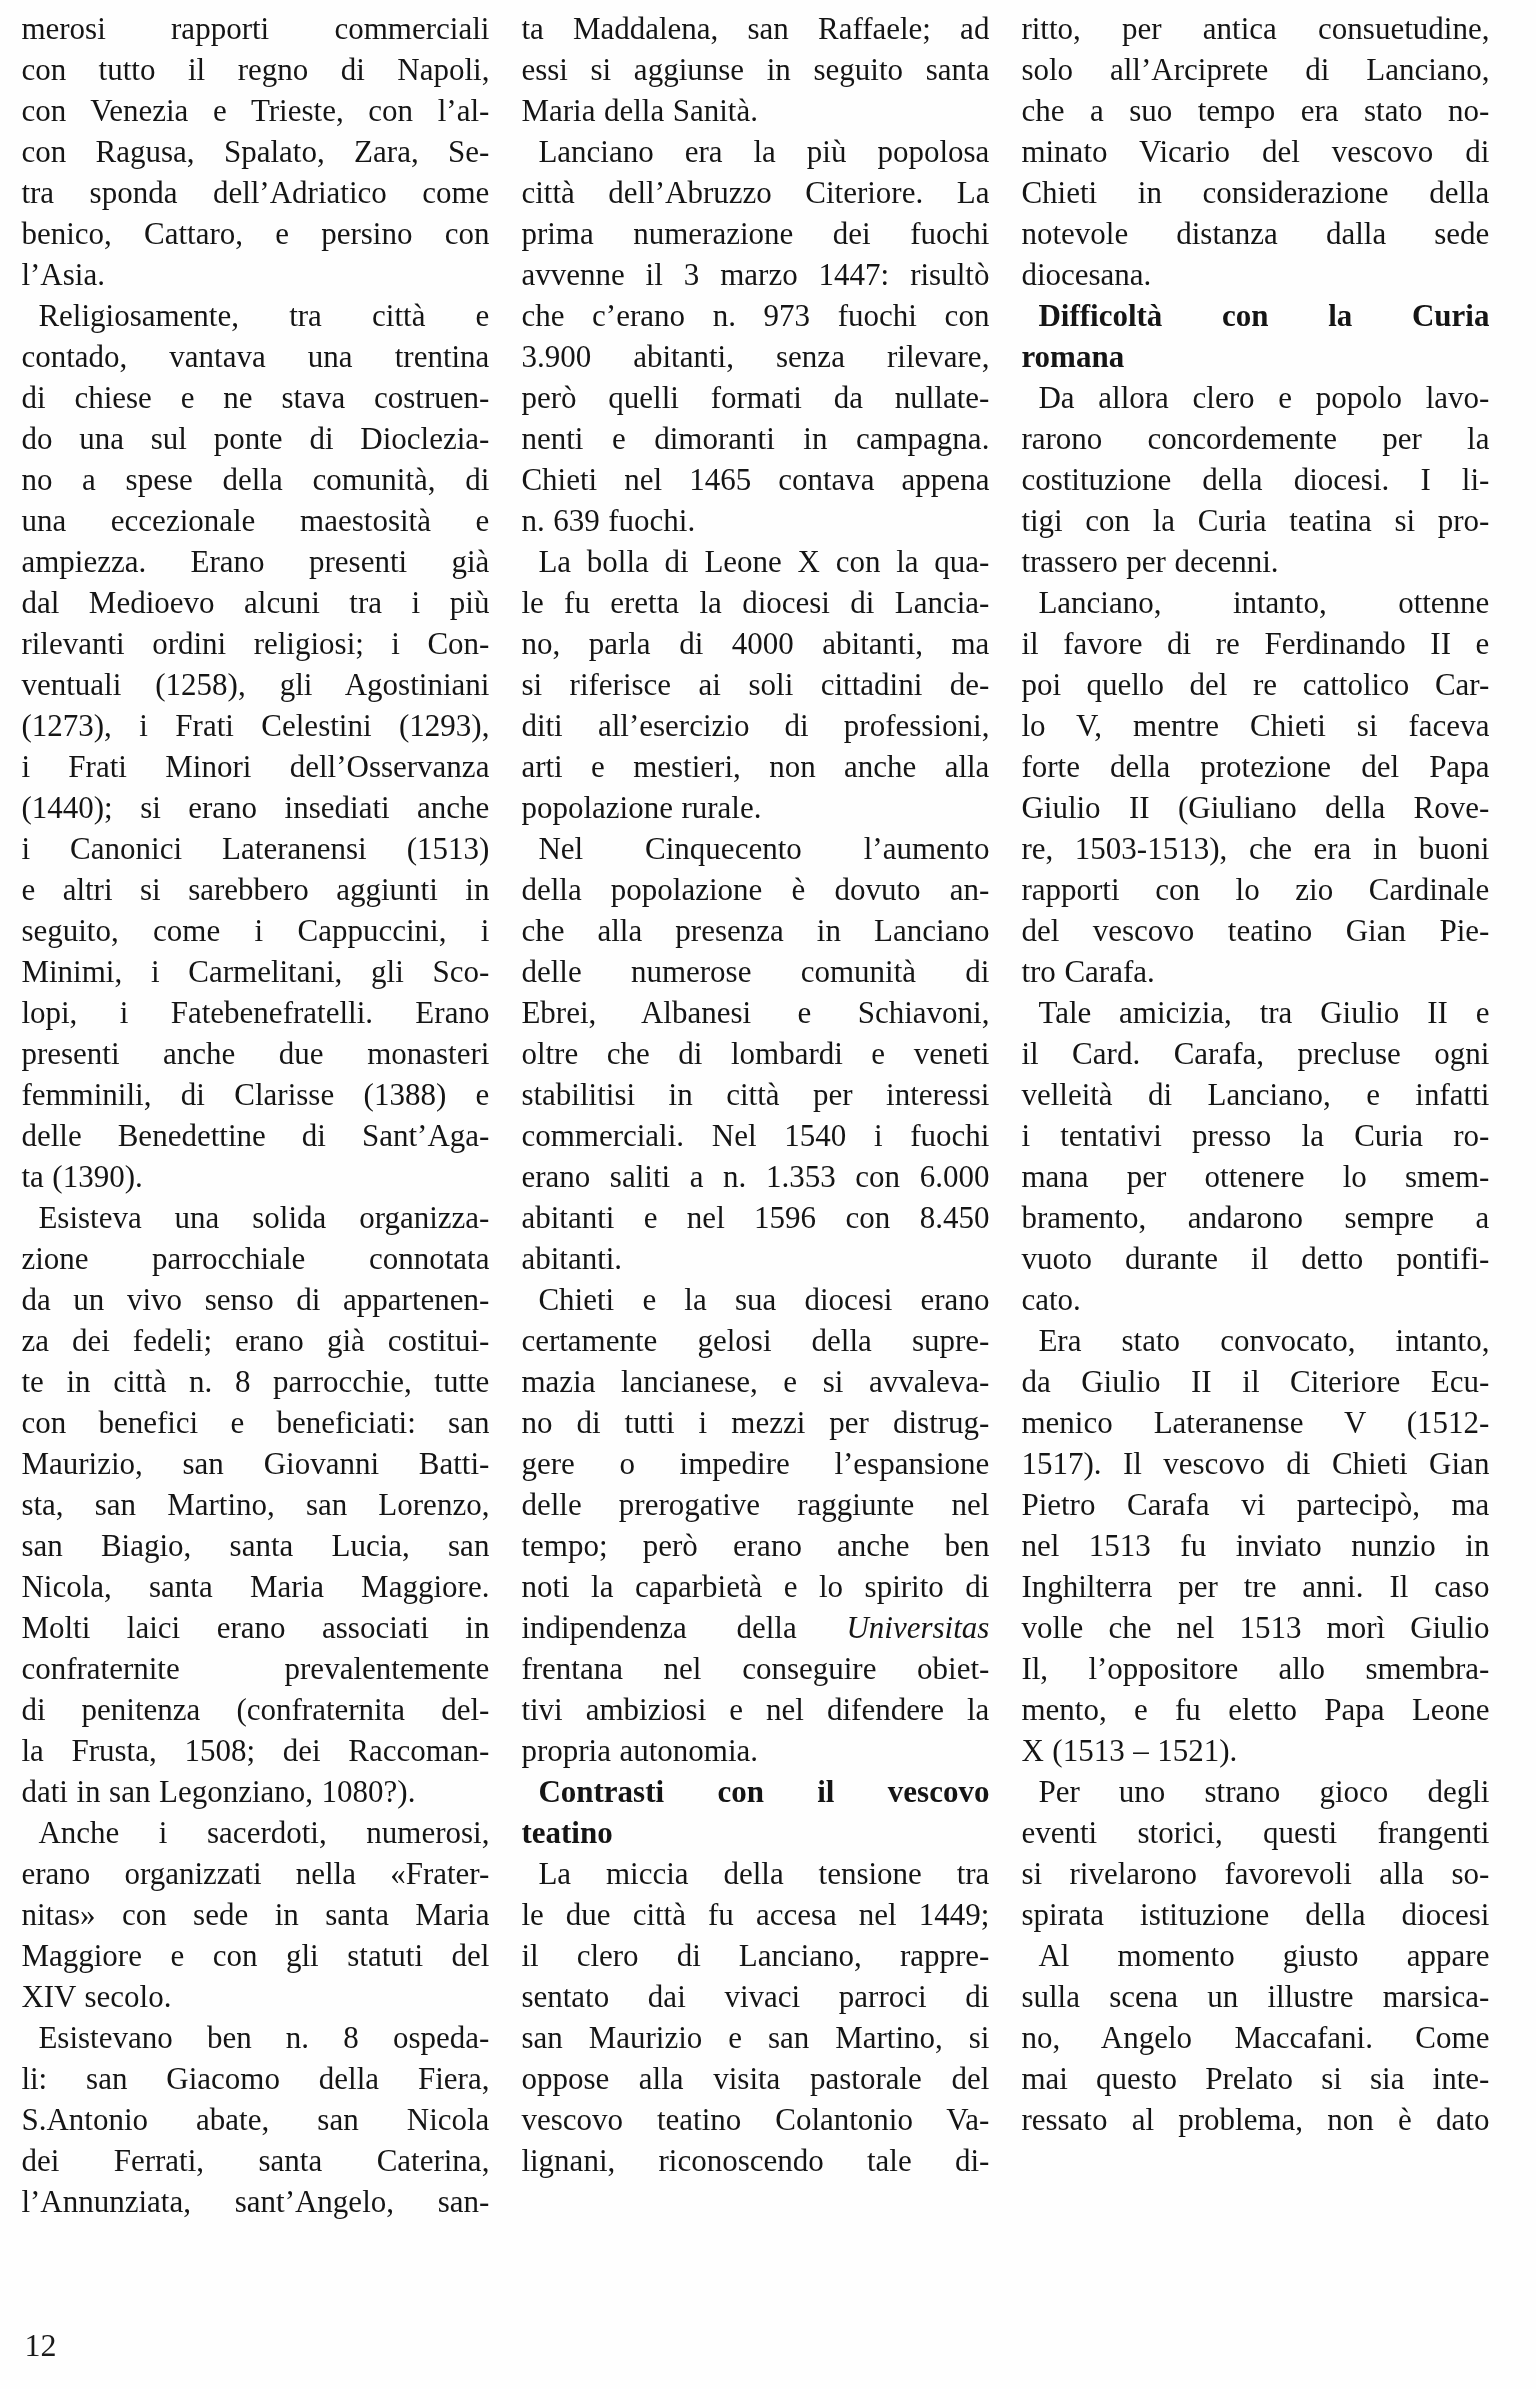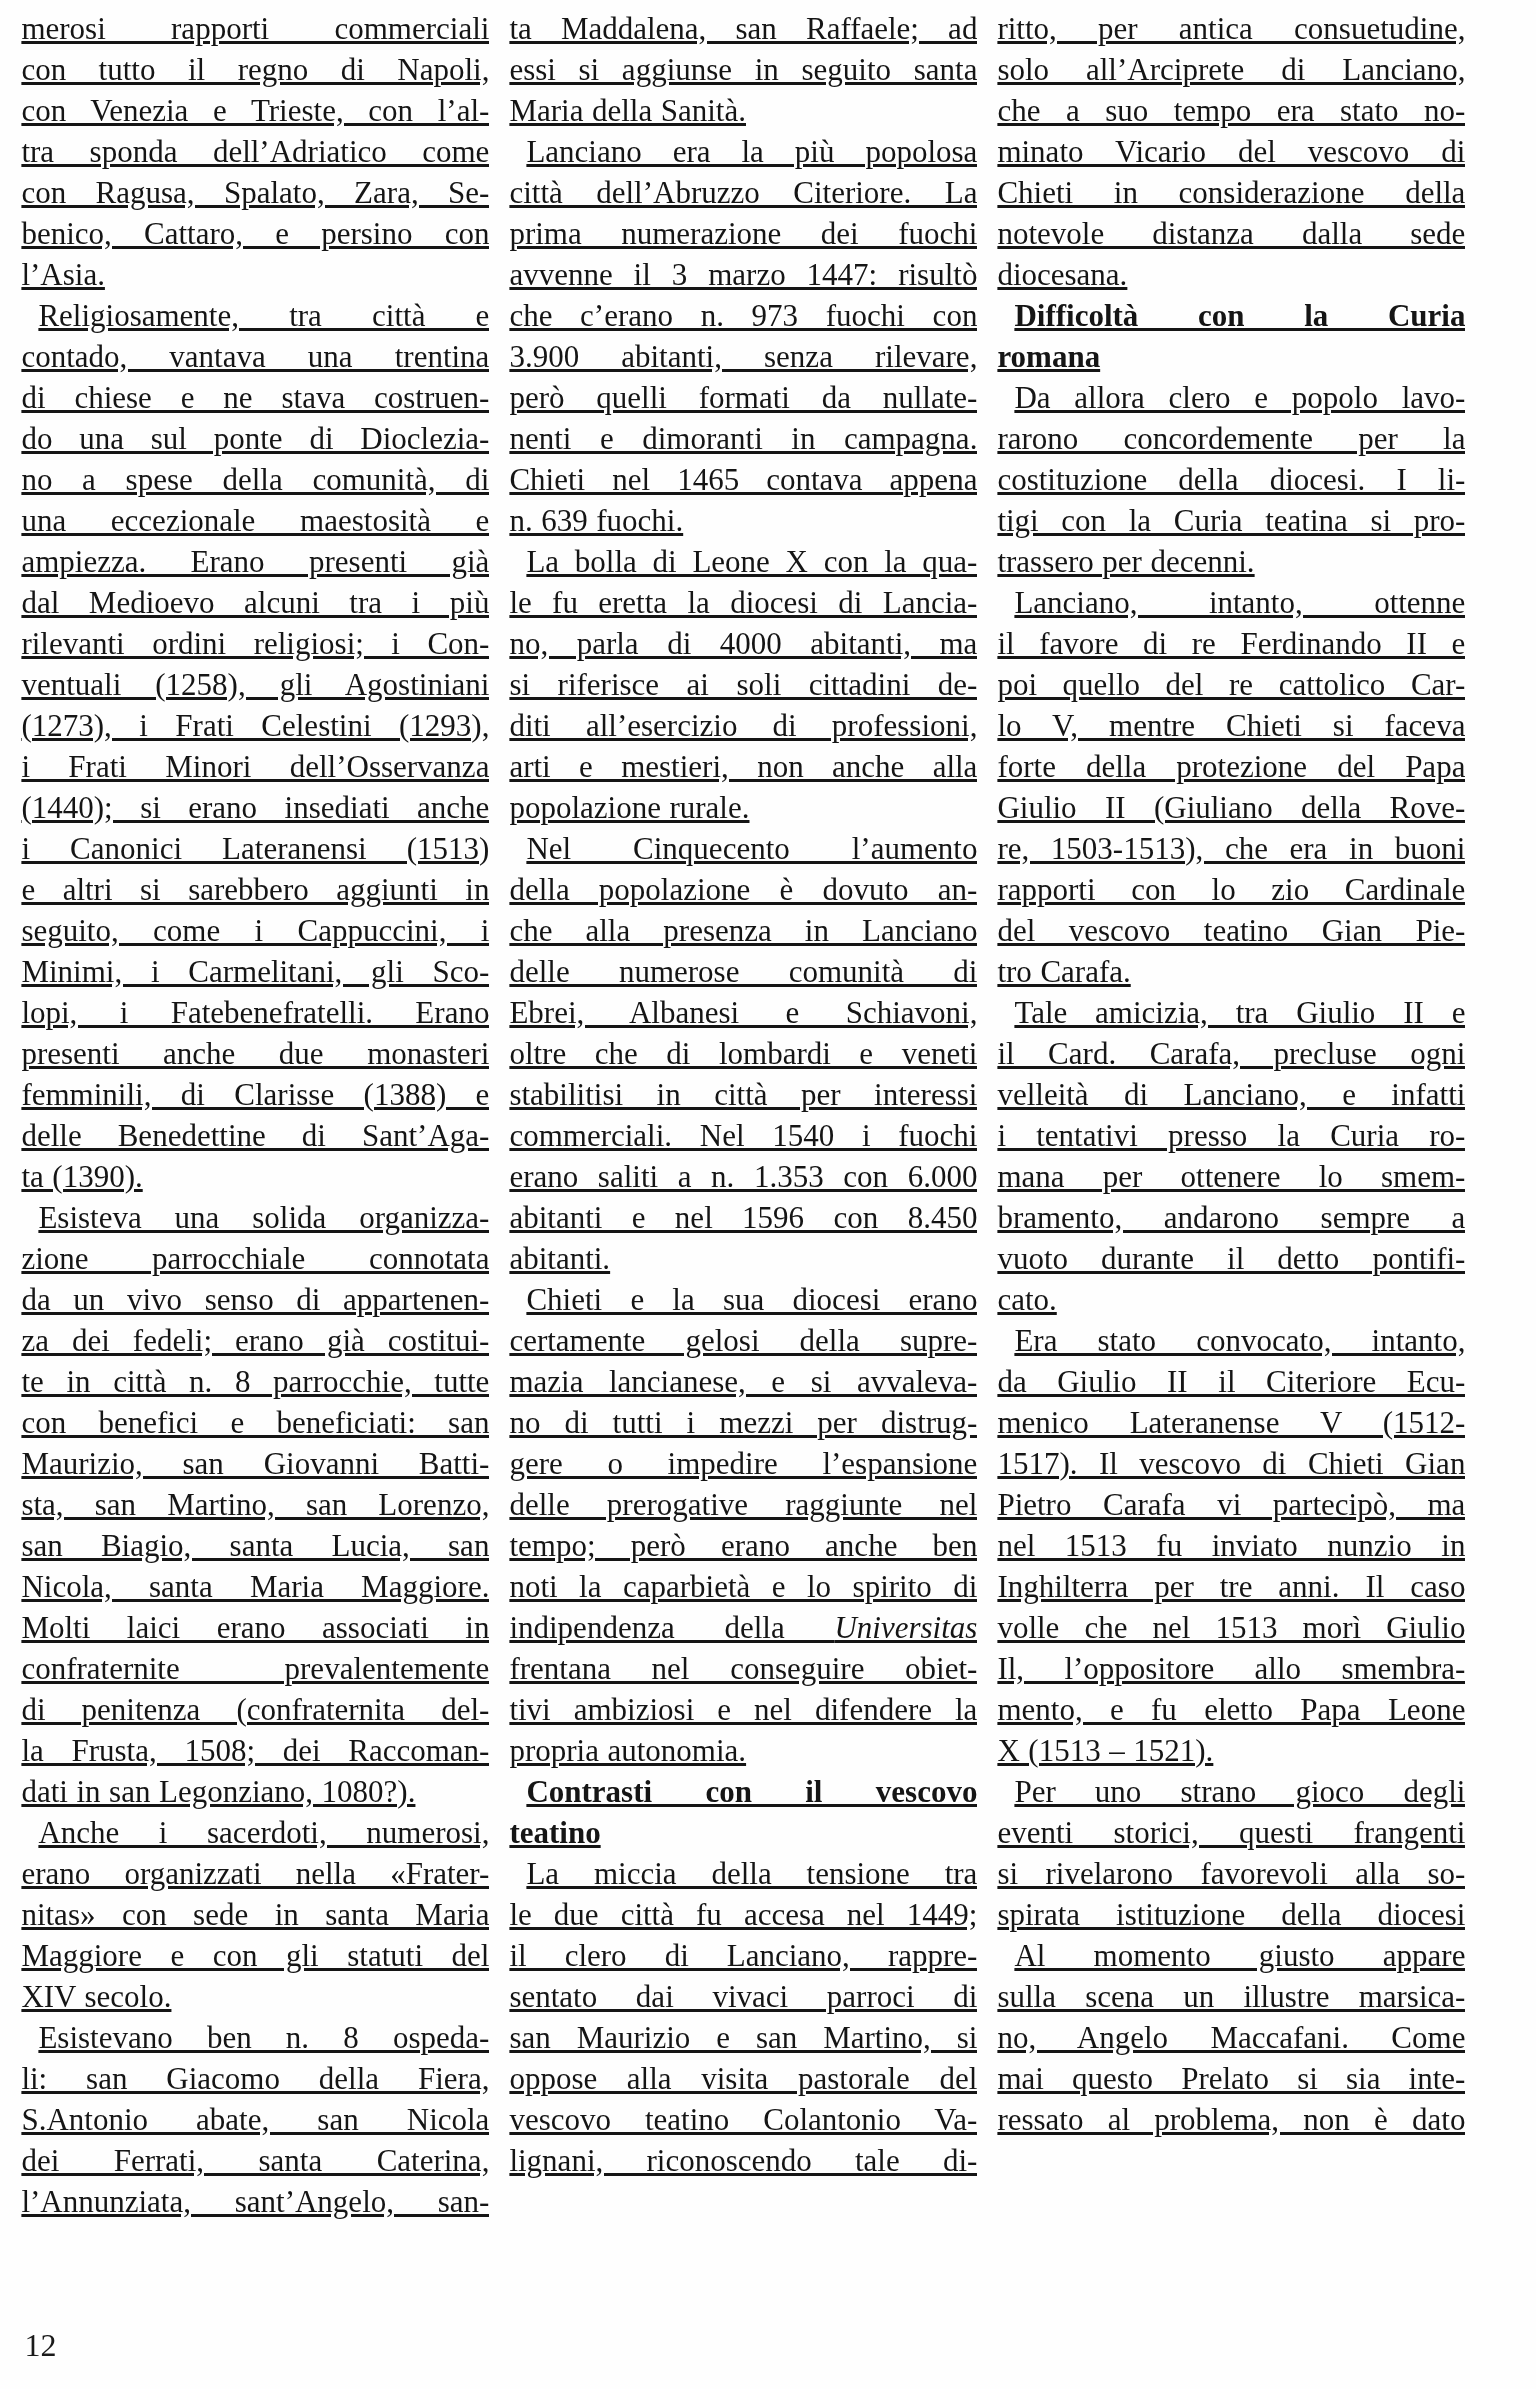--- a/index.html
+++ b/index.html
@@ -11,23 +11,22 @@
     position: relative;
     width: 1536px;
     height: 2389px;
     background: #fefefe;
     font-family: "Liberation Serif", "DejaVu Serif", serif;
     color: #151515;
     overflow: hidden;
   }
   .columns {
     display: flex;
-    gap: 20px;
+    gap: 32px;
     padding: 7.6px 0 0 21.4px;
-    text-decoration: underline;
   }
   .column {
     width: 468px;
     flex: 0 0 468px;
   }
   .block {
     margin: 0;
   }
   .block.heading {
     font-weight: bold;
@@ -62,22 +61,22 @@
 </head>
 <body>
 
 <div class="page">
   <div class="columns">
     <div class="column">
         <div class="block paragraph">
           <div class="line">merosi rapporti commerciali</div>
           <div class="line">con tutto il regno di Napoli,</div>
           <div class="line">con Venezia e Trieste, con l’al-</div>
+          <div class="line">con Ragusa, Spalato, Zara, Se-</div>
           <div class="line">tra sponda dell’Adriatico come</div>
-          <div class="line">con Ragusa, Spalato, Zara, Se-</div>
           <div class="line">benico, Cattaro, e persino con</div>
           <div class="line last">l’Asia.</div>
         </div>
         <div class="block paragraph">
           <div class="line first-indent">Religiosamente, tra città e</div>
           <div class="line">contado, vantava una trentina</div>
           <div class="line">di chiese e ne stava costruen-</div>
           <div class="line">do una sul ponte di Dioclezia-</div>
           <div class="line">no a spese della comunità, di</div>
           <div class="line">una eccezionale maestosità e</div>

